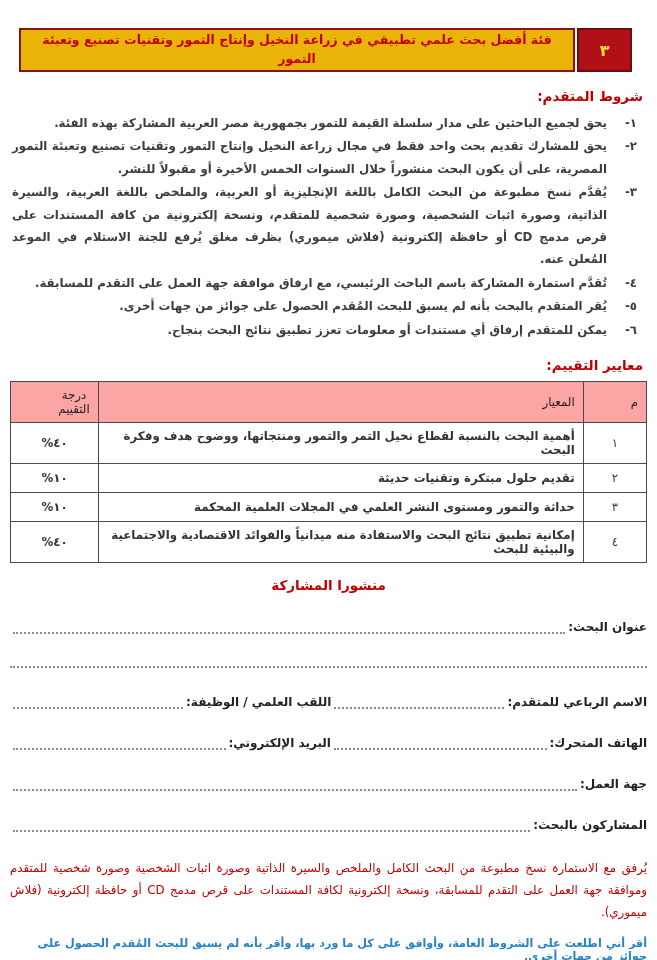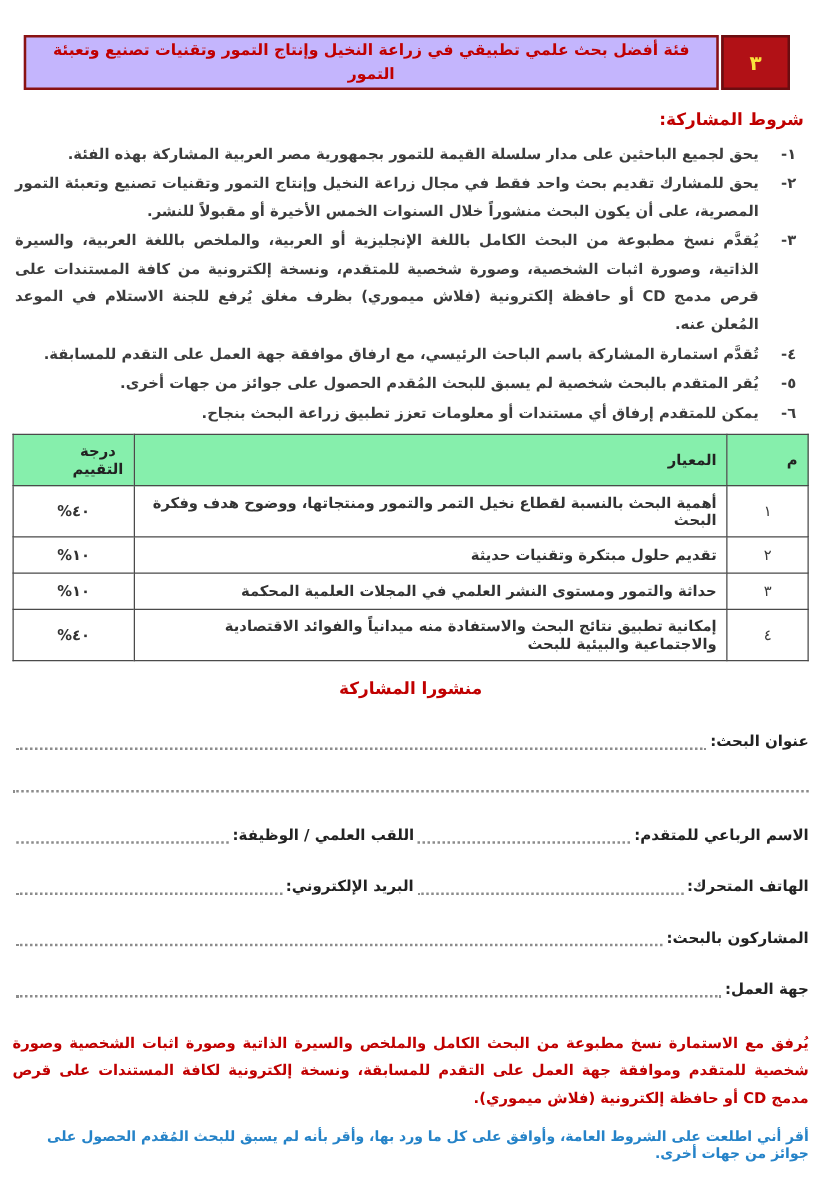--- a/index.html
+++ b/index.html
@@ -17,21 +17,21 @@
   .banner-row { display: flex; margin: 0 15px 0 9px; gap: 2px; height: 44px; }
   .badge {
     width: 55px; flex-shrink: 0;
     background: #b11116; color: #f8e33c;
     border: 2px solid #6b0d10;
     display: flex; align-items: center; justify-content: center;
     font-size: 16px; font-weight: bold;
   }
   .banner {
     flex: 1;
-    background: #c4b5fd; color: #c00000;
+    background: #eab308; color: #c00000;
     border: 2px solid #8a1212;
     font-size: 12.5px; font-weight: bold;
     text-align: center; line-height: 1.5;
     padding: 3px 14px;
     display: flex; align-items: center; justify-content: center;
   }
 
   
   .red-heading { color: #c00000; font-size: 13.5px; font-weight: bold; margin: 16px 4px 8px; }
   .center-heading { text-align: center; margin: 14px 0 4px; }
@@ -43,80 +43,81 @@
   .cond-item .txt { flex: 1; text-align: justify; }
 
   
   table.eval { width: 100%; border-collapse: collapse; margin: 6px 0 10px; }
   table.eval th, table.eval td {
     border: 1.4px solid #4a4a4a;
     padding: 6px 8px;
     font-size: 11.8px;
     height: 29px;
   }
-  table.eval thead th { background: #86efac; color: #222222; font-weight: bold; padding-left: 47px; }
+  table.eval thead th { background: #fca5a5; color: #222222; font-weight: normal; padding-left: 47px; }
   .col-num   { width: 32px; text-align: center; }
   .col-crit  { text-align: right; font-weight: 700; color: #333; }
   .col-score { width: 88px; text-align: center; font-weight: 700; color: #333; }
 
   
   .frow { display: flex; align-items: flex-end; margin-top: 27px; font-size: 12px; font-weight: bold; color: #222222; }
   .frow .lbl { white-space: nowrap; }
   .dots { flex: 1; border-bottom: 2px dotted #8c8c8c; margin: 0 3px; height: 4px; }
   .fullline { border-bottom: 2px dotted #8c8c8c; margin-top: 32px; height: 2px; }
 
   
   .note-red {
-    margin-top: 26px; color: #c00000; font-weight: bold;
+    margin-top: 26px; color: #c00000; font-weight: normal;
     font-size: 11.8px; line-height: 1.85; text-align: justify;
   }
   .note-blue { margin-top: 13px; color: #2583c8; font-weight: bold; font-size: 11.2px; }
 </style>
 </head>
 <body>
 
 <div class="page">
 
   <div class="banner-row">
     <div class="badge">
       <span>٣</span>
     </div>
     <div class="banner">
       <span>فئة أفضل بحث علمي تطبيقي في زراعة النخيل وإنتاج التمور وتقنيات تصنيع وتعبئة التمور</span>
     </div>
   </div>
 
-  <div class="red-heading">شروط المشاركة:</div>
+  <div class="red-heading">شروط المتقدم:</div>
   <div class="cond-list">
     <div class="cond-item">
       <span class="num">١-</span>
       <div class="txt">يحق لجميع الباحثين على مدار سلسلة القيمة للتمور بجمهورية مصر العربية المشاركة بهذه الفئة.</div>
     </div>
     <div class="cond-item">
       <span class="num">٢-</span>
       <div class="txt">يحق للمشارك تقديم بحث واحد فقط في مجال زراعة النخيل وإنتاج التمور وتقنيات تصنيع وتعبئة التمور المصرية، على أن يكون البحث منشوراً خلال السنوات الخمس الأخيرة أو مقبولاً للنشر.</div>
     </div>
     <div class="cond-item">
       <span class="num">٣-</span>
       <div class="txt">يُقدَّم نسخ مطبوعة من البحث الكامل باللغة الإنجليزية أو العربية، والملخص باللغة العربية، والسيرة الذاتية، وصورة اثبات الشخصية، وصورة شخصية للمتقدم، ونسخة إلكترونية من كافة المستندات على قرص مدمج CD أو حافظة إلكترونية (فلاش ميموري) بظرف مغلق يُرفع للجنة الاستلام في الموعد المُعلن عنه.</div>
     </div>
     <div class="cond-item">
       <span class="num">٤-</span>
       <div class="txt">تُقدَّم استمارة المشاركة باسم الباحث الرئيسي، مع ارفاق موافقة جهة العمل على التقدم للمسابقة.</div>
     </div>
     <div class="cond-item">
       <span class="num">٥-</span>
-      <div class="txt">يُقر المتقدم بالبحث شخصية لم يسبق للبحث المُقدم الحصول على جوائز من جهات أخرى.</div>
+      <div class="txt">يُقر المتقدم بالبحث بأنه لم يسبق للبحث المُقدم الحصول على جوائز من جهات أخرى.</div>
     </div>
     <div class="cond-item">
       <span class="num">٦-</span>
-      <div class="txt">يمكن للمتقدم إرفاق أي مستندات أو معلومات تعزز تطبيق زراعة البحث بنجاح.</div>
+      <div class="txt">يمكن للمتقدم إرفاق أي مستندات أو معلومات تعزز تطبيق نتائج البحث بنجاح.</div>
     </div>
   </div>
 
+  <div class="red-heading">معايير التقييم:</div>
   <table class="eval">
     <thead>
       <tr>
         <th class="col-num">م</th>
         <th class="col-crit">المعيار</th>
         <th class="col-score">درجة التقييم</th>
       </tr>
     </thead>
     <tbody>
       <tr>
@@ -159,25 +160,25 @@
   </div>
 
   <div class="frow">
     <span class="lbl">الهاتف المتحرك:</span>
     <span class="dots"></span>
     <span class="lbl">البريد الإلكتروني:</span>
     <span class="dots"></span>
   </div>
 
   <div class="frow">
-    <span class="lbl">المشاركون بالبحث:</span>
+    <span class="lbl">جهة العمل:</span>
     <span class="dots"></span>
   </div>
 
   <div class="frow">
-    <span class="lbl">جهة العمل:</span>
+    <span class="lbl">المشاركون بالبحث:</span>
     <span class="dots"></span>
   </div>
 
   <p class="note-red">يُرفق مع الاستمارة نسخ مطبوعة من البحث الكامل والملخص والسيرة الذاتية وصورة اثبات الشخصية وصورة شخصية للمتقدم وموافقة جهة العمل على التقدم للمسابقة، ونسخة إلكترونية لكافة المستندات على قرص مدمج CD أو حافظة إلكترونية (فلاش ميموري).</p>
   <p class="note-blue">أقر أني اطلعت على الشروط العامة، وأوافق على كل ما ورد بها، وأقر بأنه لم يسبق للبحث المُقدم الحصول على جوائز من جهات أخرى.</p>
 
 </div>
 
 </body></html>

